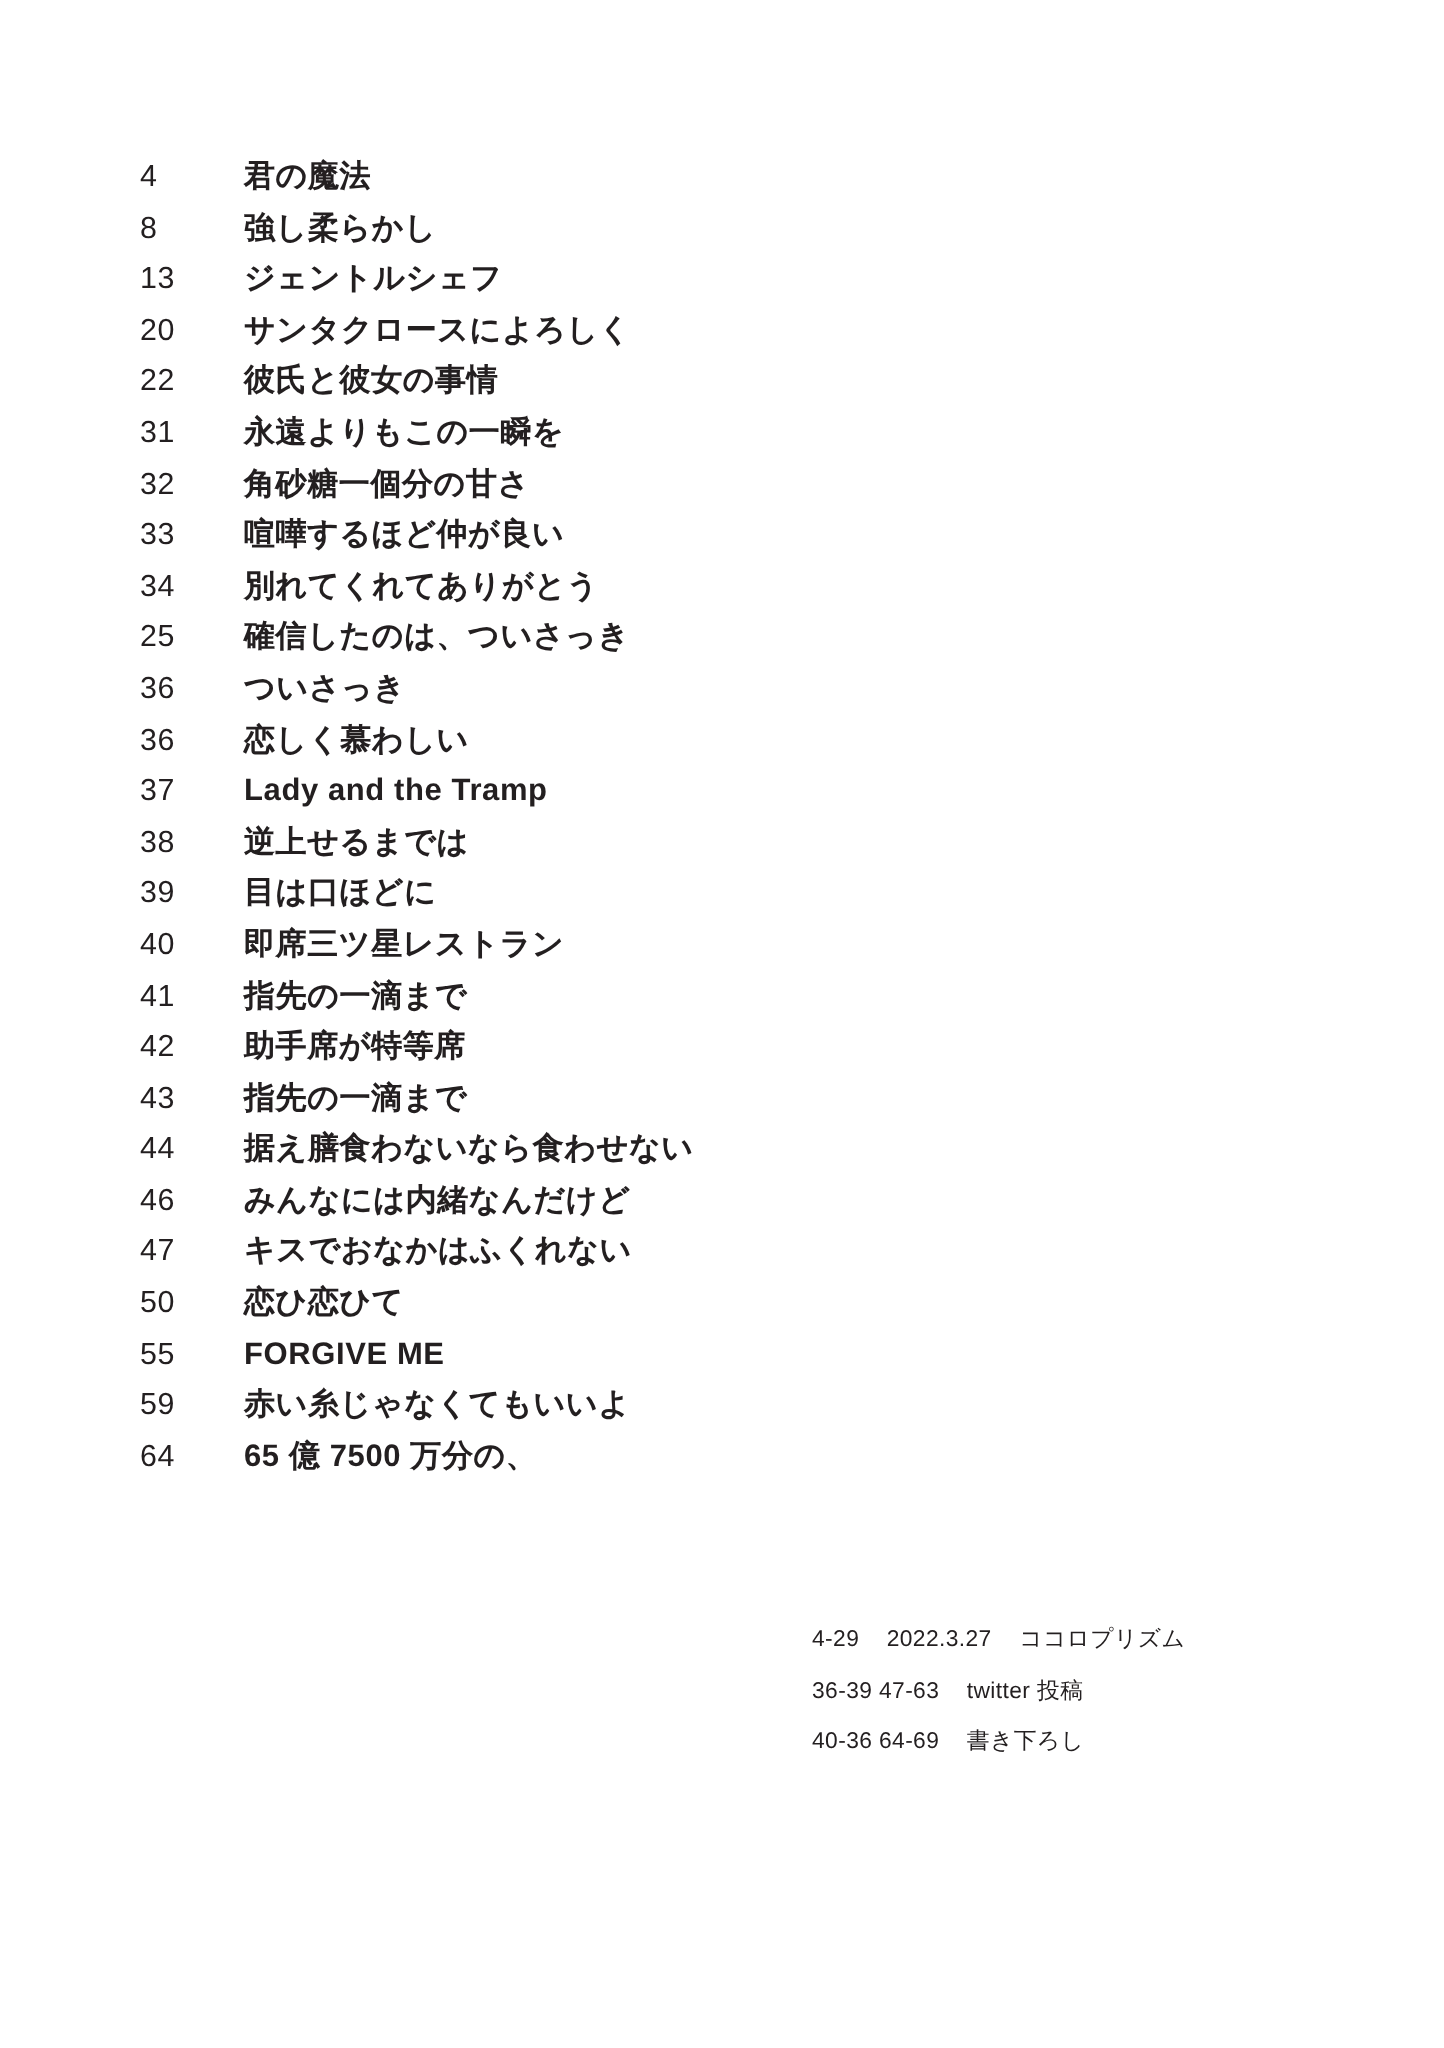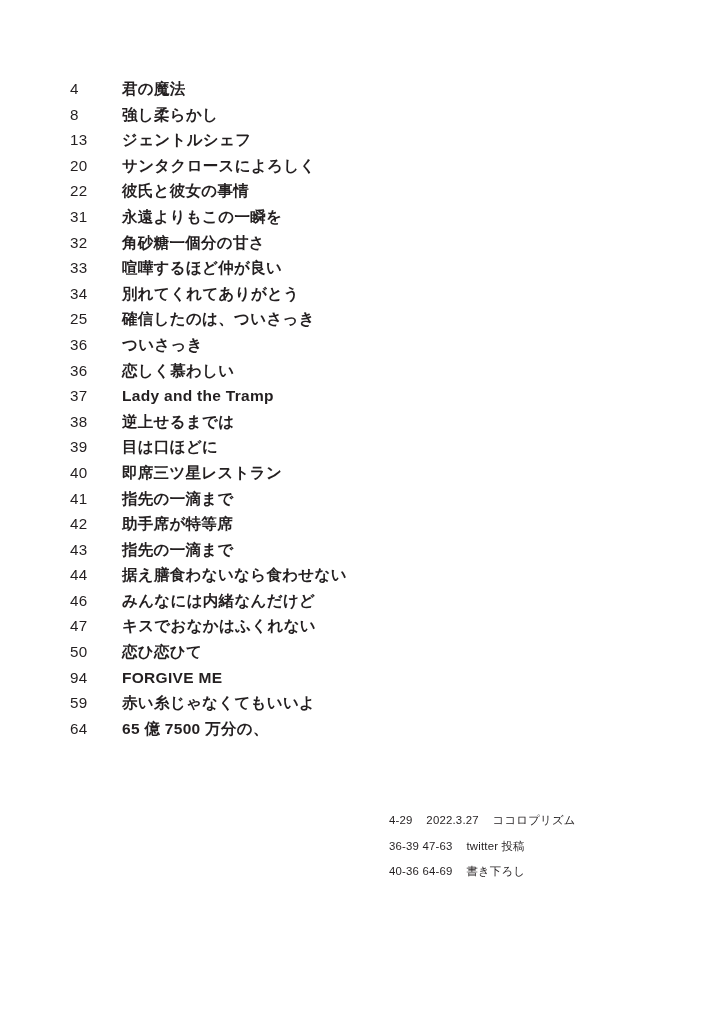--- a/index.html
+++ b/index.html
@@ -43,21 +43,21 @@
   }
   .toc-title {
     flex: 1 1 auto;
     font-size: 15.5px;
     color: #231f20;
     white-space: nowrap;
     font-weight: bold;
   }
   .notes {
     position: absolute;
-    left: 389px;
+    left: 406px;
     top: 808px;
     width: 300px;
   }
   .note-row {
     font-size: 11.4px;
     line-height: 25.5px;
     color: #231f20;
     white-space: nowrap;
     letter-spacing: 0.2px;
   }
@@ -168,21 +168,21 @@
     </div>
     <div class="toc-row">
       <span class="toc-page">47</span>
       <span class="toc-title">キスでおなかはふくれない</span>
     </div>
     <div class="toc-row">
       <span class="toc-page">50</span>
       <span class="toc-title">恋ひ恋ひて</span>
     </div>
     <div class="toc-row">
-      <span class="toc-page">94</span>
+      <span class="toc-page">55</span>
       <span class="toc-title">FORGIVE ME</span>
     </div>
     <div class="toc-row">
       <span class="toc-page">59</span>
       <span class="toc-title">赤い糸じゃなくてもいいよ</span>
     </div>
     <div class="toc-row">
       <span class="toc-page">64</span>
       <span class="toc-title">65 億 7500 万分の、</span>
     </div>

